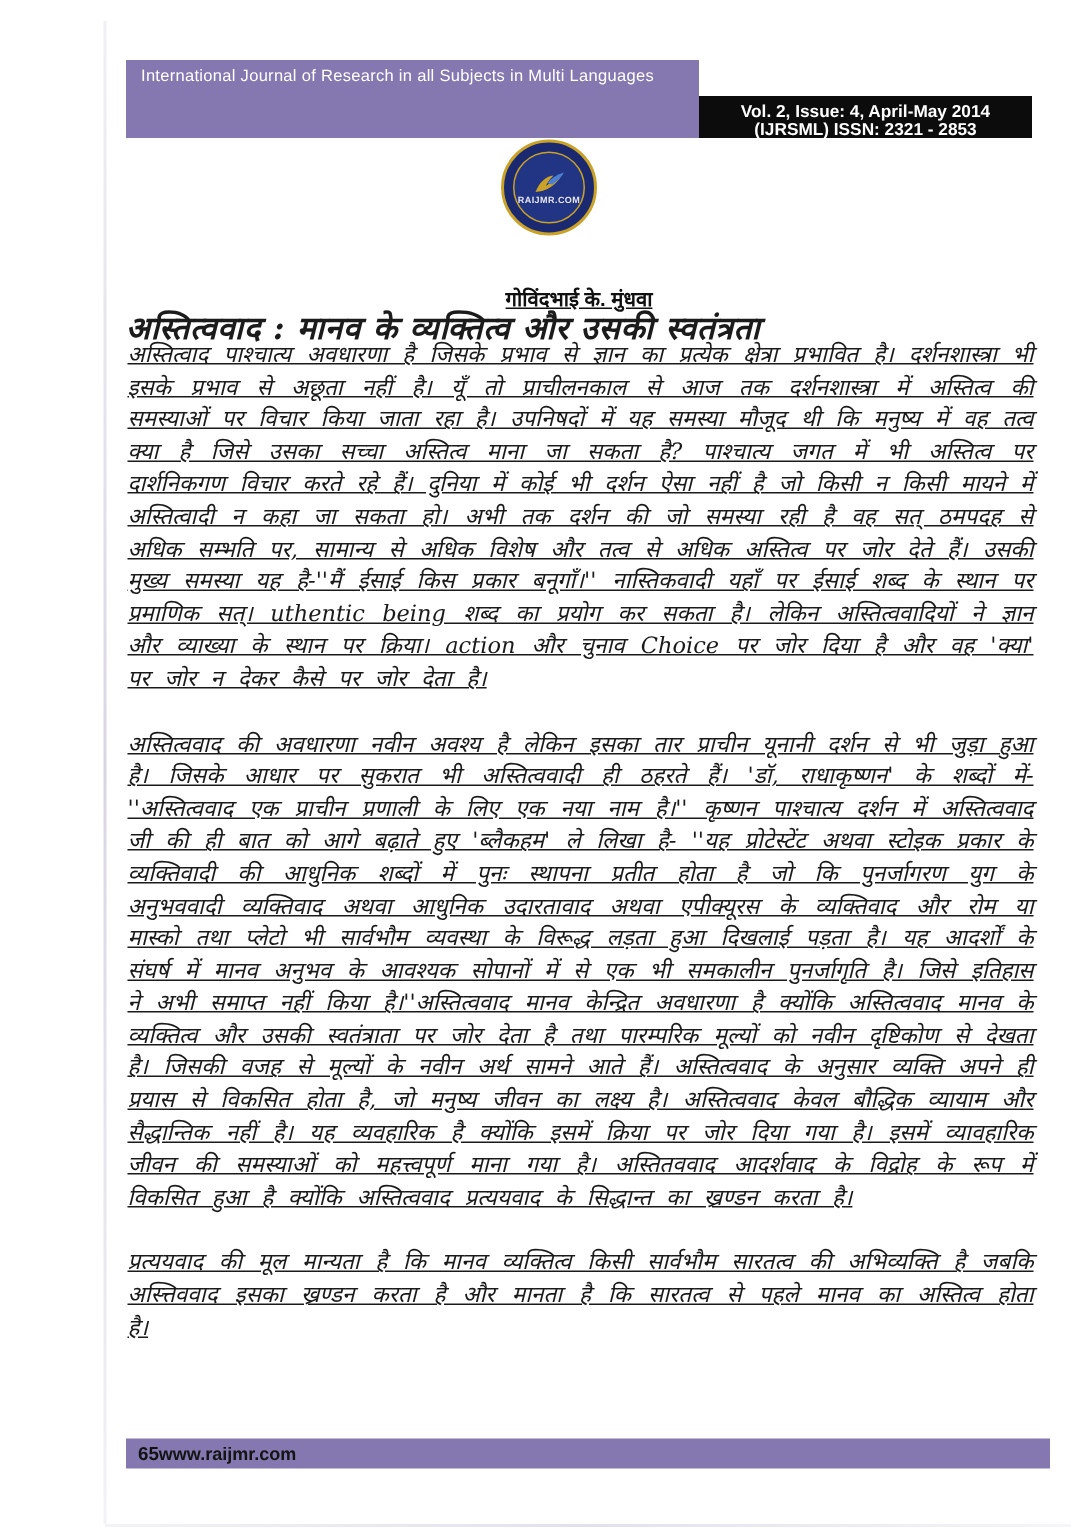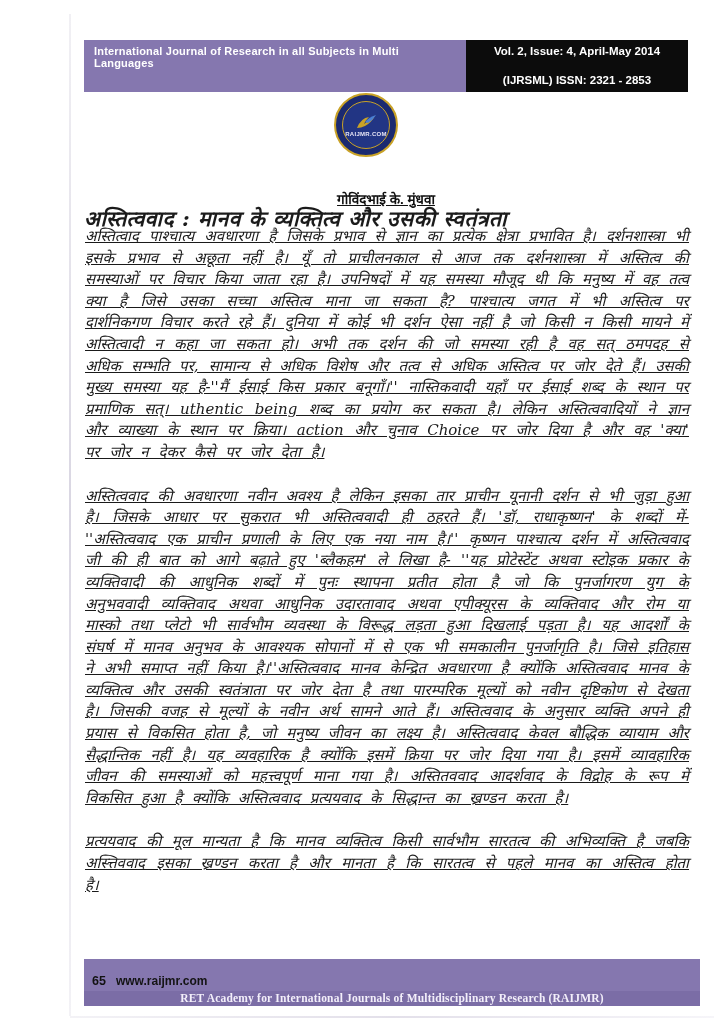--- a/index.html
+++ b/index.html
@@ -20,31 +20,32 @@
     background:linear-gradient(90deg,#f3f2f6,#e3e0ea,#f6f5f9);
   }
 
   
   .header {
     position:absolute; left:84px; top:40px; width:604px; height:52px;
     display:flex;
   }
   .header-left {
     background:#8577AF; flex:1;
-    color:#ffffff; font-size:11px; font-weight:bold;
+    color:#ffffff; font-size:11px; font-weight:normal;
     padding:5px 10px 23px 10px;
     display:flex; flex-direction:column; justify-content:space-between;
     letter-spacing:.2px;
   }
   .header-right {
     background:#0c0c0c; width:206px;
     color:#ffffff; font-size:11.5px; font-weight:bold;
     padding:5px 8px 6px 8px;
     display:flex; flex-direction:column; justify-content:space-between;
     text-align:center;
+    margin-top:24px;
   }
 
   
   .logo {
     position:absolute; left:334px; top:93px; width:64px; height:64px;
     border-radius:50%;
     background:#1b2a70;
     border:2px solid #c9a227;
     box-sizing:border-box;
     display:flex; align-items:center; justify-content:center;
@@ -84,22 +85,22 @@
     color:#1a1a1a;
     text-align:justify;
     word-spacing:5px;
   }
   .body-text p { margin:12px 0 22px 0;text-decoration:underline; }
 
   
   .footer { position:absolute; left:84px; top:959px; width:616px; }
   .footer-top {
     background:#8577AF; height:20px;
-    display:flex; align-items:center; gap:10px;
-    padding:12px 10px 0 8px;
+    display:flex; align-items:center; gap:0;
+    padding:0 10px 0 8px;
   }
   .footer-page  { color:#121212; font-weight:bold; font-size:12.5px; }
   .footer-label { color:#ffffff; font-weight:bold; font-size:12px; flex:1; letter-spacing:.2px; }
   .footer-site  { color:#141414; font-weight:bold; font-size:12px; }
   .footer-bottom {
     background:#7b6da6; height:15px; line-height:15px;
     color:#f3effa; text-align:center;
     font-family:"Liberation Serif", serif;
     font-weight:bold; font-size:11.5px;
     letter-spacing:.2px;
@@ -138,14 +139,13 @@
   <p>अस्तित्वाद पाश्चात्य अवधारणा है जिसके प्रभाव से ज्ञान का प्रत्येक क्षेत्रा प्रभावित है। दर्शनशास्त्रा भी इसके प्रभाव से अछूता नहीं है। यूँ तो प्राचीलनकाल से आज तक दर्शनशास्त्रा में अस्तित्व की समस्याओं पर विचार किया जाता रहा है। उपनिषदों में यह समस्या मौजूद थी कि मनुष्य में वह तत्व क्या है जिसे उसका सच्चा अस्तित्व माना जा सकता है? पाश्चात्य जगत में भी अस्तित्व पर दार्शनिकगण विचार करते रहे हैं। दुनिया में कोई भी दर्शन ऐसा नहीं है जो किसी न किसी मायने में अस्तित्वादी न कहा जा सकता हो। अभी तक दर्शन की जो समस्या रही है वह सत् ठमपदह से अधिक सम्भति पर, सामान्य से अधिक विशेष और तत्व से अधिक अस्तित्व पर जोर देते हैं। उसकी मुख्य समस्या यह है-''मैं ईसाई किस प्रकार बनूगाँ।'' नास्तिकवादी यहाँ पर ईसाई शब्द के स्थान पर प्रमाणिक सत्। uthentic being शब्द का प्रयोग कर सकता है। लेकिन अस्तित्ववादियों ने ज्ञान और व्याख्या के स्थान पर क्रिया। action और चुनाव Choice पर जोर दिया है और वह 'क्या' पर जोर न देकर कैसे पर जोर देता है।</p>
   <p>अस्तित्ववाद की अवधारणा नवीन अवश्य है लेकिन इसका तार प्राचीन यूनानी दर्शन से भी जुड़ा हुआ है। जिसके आधार पर सुकरात भी अस्तित्ववादी ही ठहरते हैं। 'डॉ, राधाकृष्णन' के शब्दों में-''अस्तित्ववाद एक प्राचीन प्रणाली के लिए एक नया नाम है।'' कृष्णन पाश्चात्य दर्शन में अस्तित्ववाद जी की ही बात को आगे बढ़ाते हुए 'ब्लैकहम' ले लिखा है- ''यह प्रोटेस्टेंट अथवा स्टोइक प्रकार के व्यक्तिवादी की आधुनिक शब्दों में पुनः स्थापना प्रतीत होता है जो कि पुनर्जागरण युग के अनुभववादी व्यक्तिवाद अथवा आधुनिक उदारतावाद अथवा एपीक्यूरस के व्यक्तिवाद और रोम या मास्को तथा प्लेटो भी सार्वभौम व्यवस्था के विरूद्ध लड़ता हुआ दिखलाई पड़ता है। यह आदर्शों के संघर्ष में मानव अनुभव के आवश्यक सोपानों में से एक भी समकालीन पुनर्जागृति है। जिसे इतिहास ने अभी समाप्त नहीं किया है।''अस्तित्ववाद मानव केन्द्रित अवधारणा है क्योंकि अस्तित्ववाद मानव के व्यक्तित्व और उसकी स्वतंत्राता पर जोर देता है तथा पारम्परिक मूल्यों को नवीन दृष्टिकोण से देखता है। जिसकी वजह से मूल्यों के नवीन अर्थ सामने आते हैं। अस्तित्ववाद के अनुसार व्यक्ति अपने ही प्रयास से विकसित होता है, जो मनुष्य जीवन का लक्ष्य है। अस्तित्ववाद केवल बौद्धिक व्यायाम और सैद्धान्तिक नहीं है। यह व्यवहारिक है क्योंकि इसमें क्रिया पर जोर दिया गया है। इसमें व्यावहारिक जीवन की समस्याओं को महत्त्वपूर्ण माना गया है। अस्तितववाद आदर्शवाद के विद्रोह के रूप में विकसित हुआ है क्योंकि अस्तित्ववाद प्रत्ययवाद के सिद्धान्त का ख्रण्डन करता है।</p>
   <p>प्रत्ययवाद की मूल मान्यता है कि मानव व्यक्तित्व किसी सार्वभौम सारतत्व की अभिव्यक्ति है जबकि अस्त्तिववाद इसका ख्रण्डन करता है और मानता है कि सारतत्व से पहले मानव का अस्तित्व होता है।</p>
 </div>
 
 <div class="footer">
   <div class="footer-top">
     <span class="footer-page">65</span>
     <span class="footer-site">www.raijmr.com</span>
   </div>
-  <div class="footer-bottom">RET Academy for International Journals of Multidisciplinary Research (RAIJMR)</div>
 </div>
 
 </body></html>

